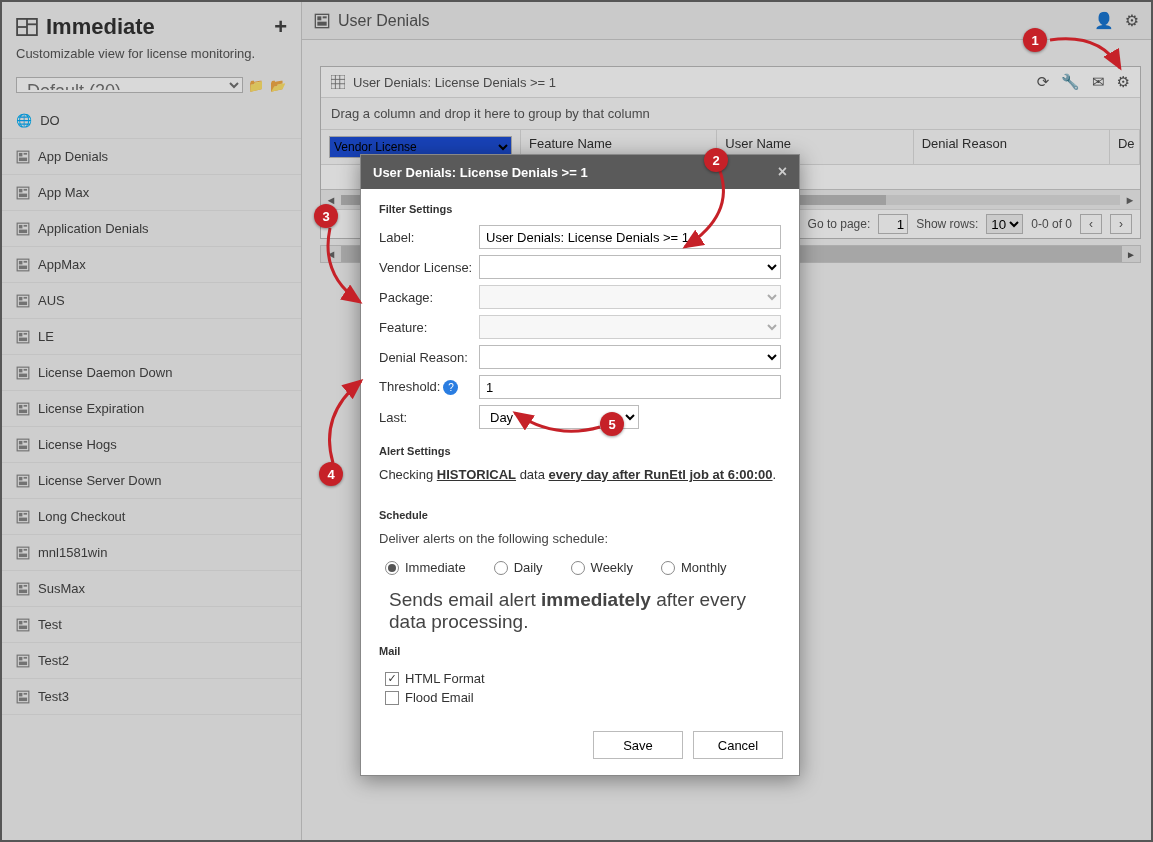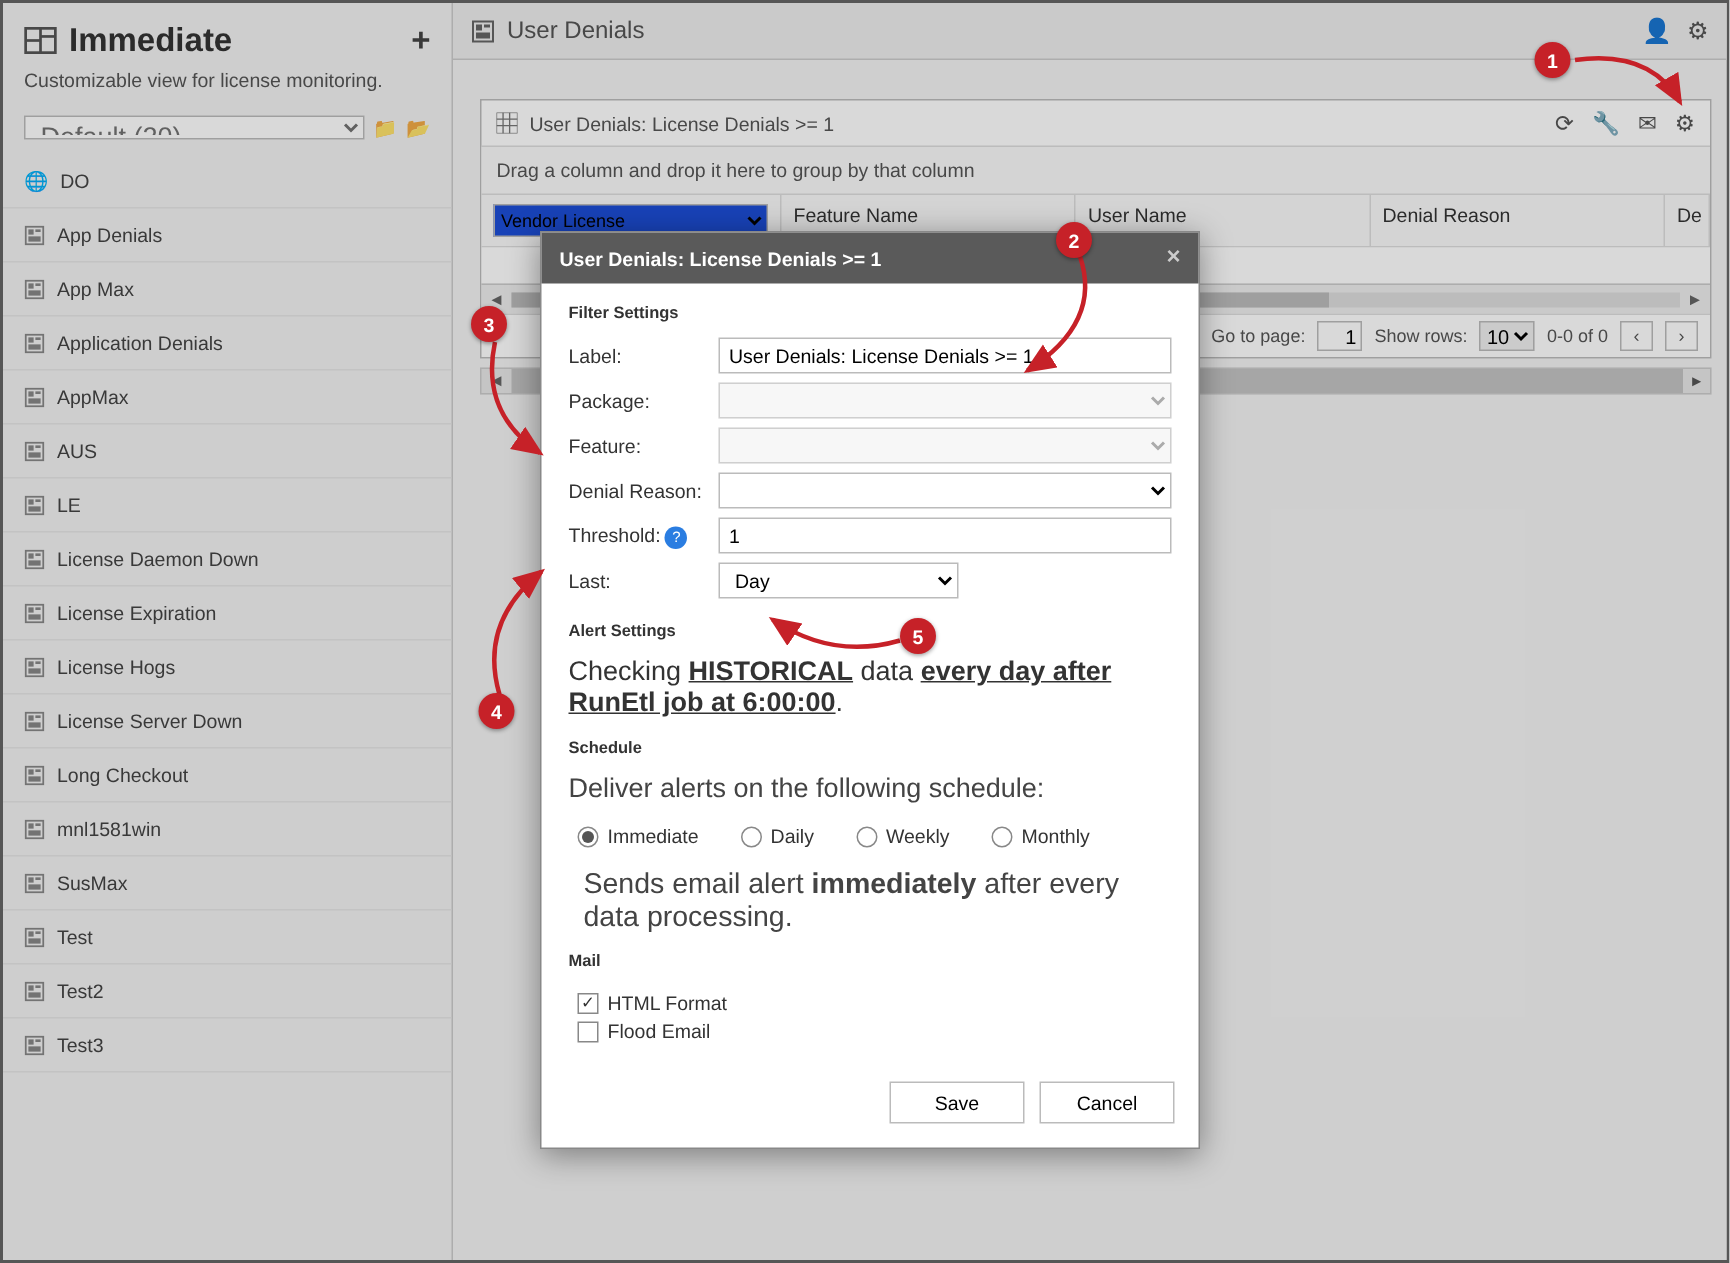--- a/index.html
+++ b/index.html
@@ -53,24 +53,24 @@
 .modal-close { color:#ccc; cursor:pointer; font-size:16px;}
 .modal-body { padding:14px 18px 10px; }
 .modal h3 { font-size:11px; font-weight:700; margin-bottom:10px;}
 .form-row { display:flex; align-items:center; margin-bottom:6px; }
 .form-row label { width:100px; color:#333; font-size:13px;}
 .form-row .fld { flex:1; }
 .form-row input[type=text], .form-row select { width:100%; height:24px; border:1px solid #bbb; padding:2px 6px; font-size:13px; background:#fff;}
 .form-row select.disabled { background:#f4f4f4; color:#888;}
 .help-q { display:inline-flex; width:15px; height:15px; border-radius:50%; background:#2a7de1; color:#fff; font-size:10px; align-items:center; justify-content:center; margin-left:3px;}
 .modal .section-gap { margin-top:16px; }
-.alert-text { font-size:18px; margin:8px 0 14px; }
+.alert-text { font-size:13px; margin:8px 0 27px; }
 .alert-text .u { text-decoration: underline; font-weight:700;}
 .alert-text .u2 { text-decoration: underline; font-weight:700;}
-.schedule-text { color:#444; margin:6px 0 12px; font-size:18px;}
+.schedule-text { color:#444; margin:6px 0 12px; font-size:13px;}
 .radios { display:flex; gap:28px; padding:2px 0 10px 6px;}
 .radios label { display:flex; align-items:center; gap:6px; font-size:13px;}
 .radio-circ { width:14px; height:14px; border:1px solid #888; border-radius:50%; display:inline-flex; align-items:center; justify-content:center;}
 .radio-dot { width:8px; height:8px; border-radius:50%; background:#555;}
 .sched-note { padding:4px 10px 12px; color:#444; font-size:19px;}
 .sched-note b { font-weight:700;}
 .checks { padding:4px 0 6px 6px;}
 .checks label { display:flex; align-items:center; gap:6px; font-size:13px; margin-bottom:4px;}
 .chk { width:14px; height:14px; border:1px solid #888; display:inline-flex; align-items:center; justify-content:center; font-size:11px; color:#333;}
 .modal-footer { display:flex; justify-content:flex-end; gap:10px; padding:6px 16px 16px;}
@@ -377,20 +377,24 @@
   <div class="modal-header">
     <span>User Denials: License Denials &gt;= 1</span>
     <span class="modal-close">×</span>
   </div>
   <div class="modal-body">
     <h3>Filter Settings</h3>
 
     <div class="form-row">
         <label>Label:</label>
       <div class="fld"><input type="text" value="User Denials: License Denials &gt;= 1" style=""></div>
+      </div>
+    <div class="form-row">
+        <label>Vendor License:</label>
+      <div class="fld"><select><option></option></select></div>
       </div>
     <div class="form-row">
         <label>Package:</label>
       <div class="fld"><select class="disabled" disabled=""><option></option></select></div>
       </div>
     <div class="form-row">
         <label>Feature:</label>
       <div class="fld"><select class="disabled" disabled=""><option></option></select></div>
       </div>
     <div class="form-row">

